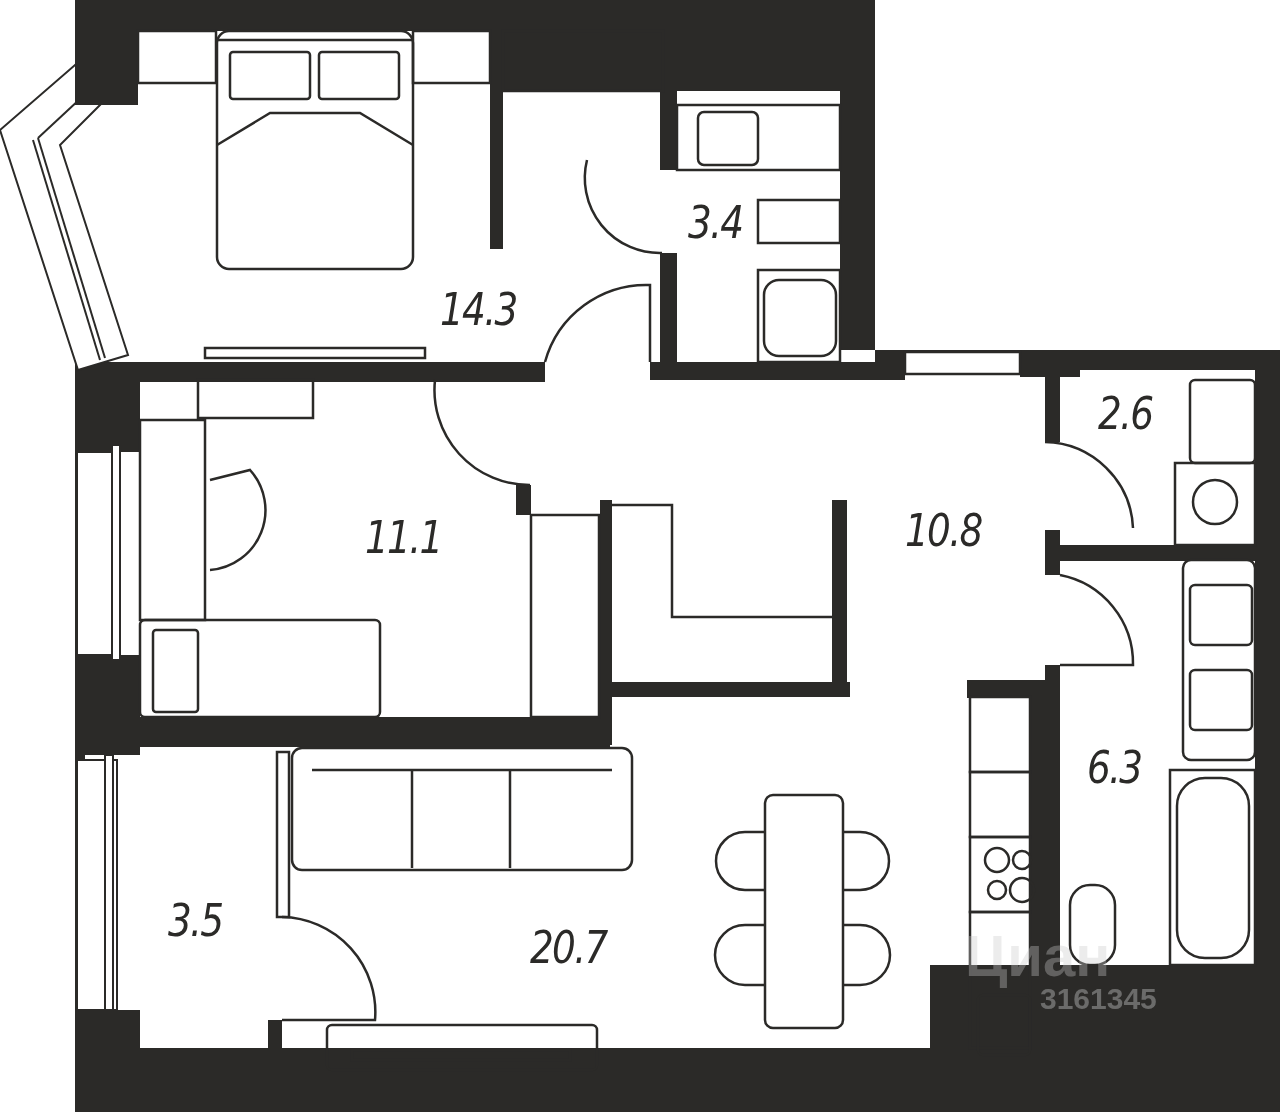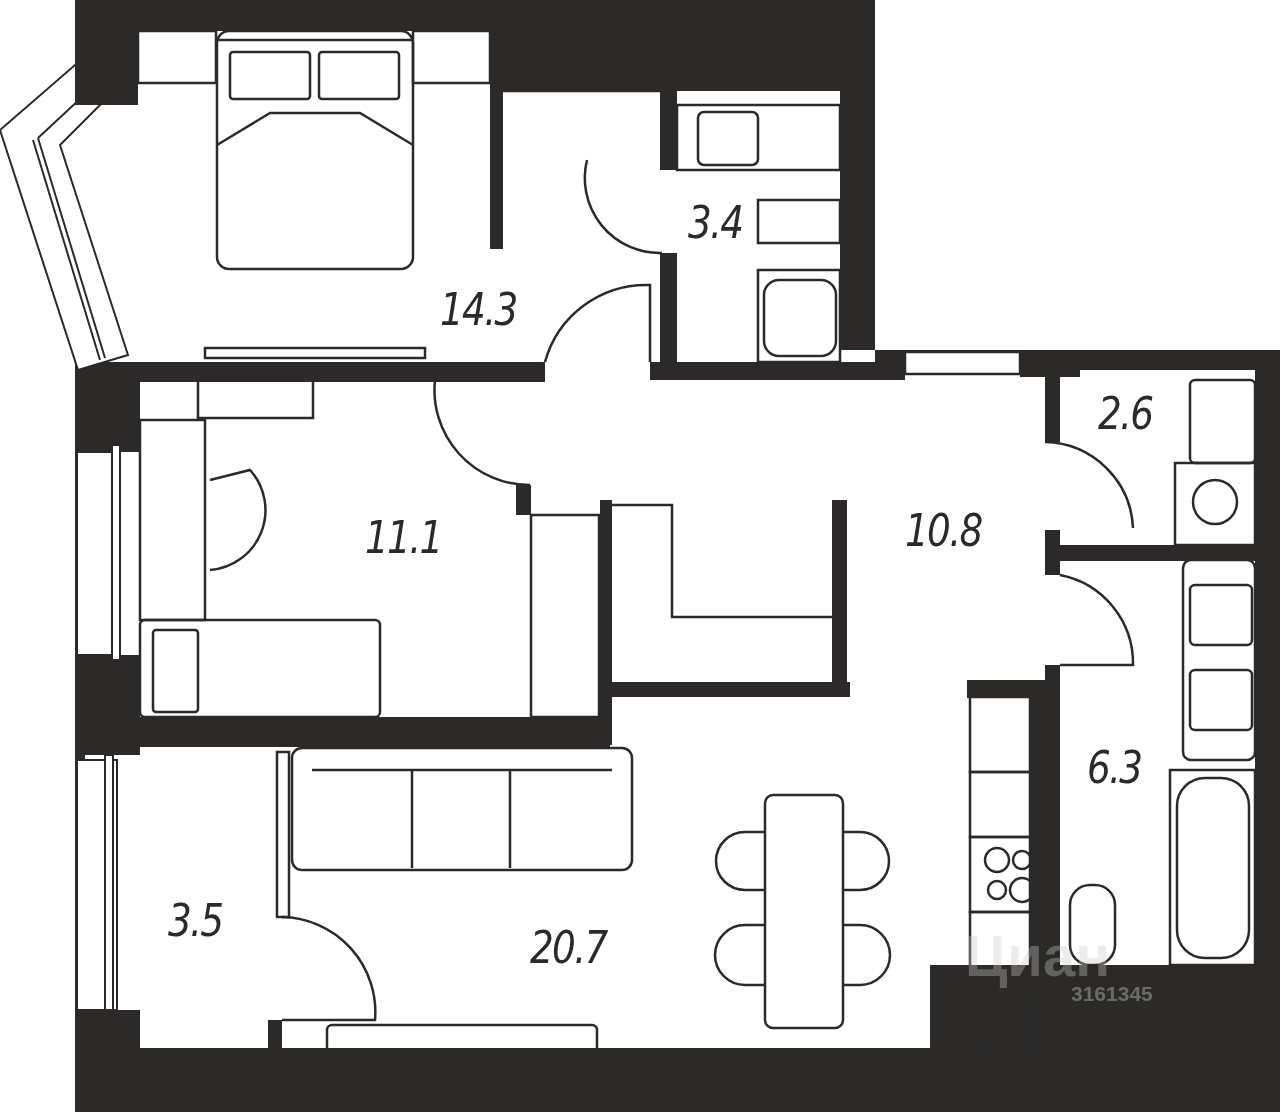--- a/index.html
+++ b/index.html
@@ -1,21 +1,21 @@
 <!DOCTYPE html>
 <html><head>
 <meta charset="utf-8">
 <style>
   html,body{margin:0;padding:0;background:#fff;}
   body{width:1280px;height:1112px;position:relative;overflow:hidden;font-family:"Liberation Sans",sans-serif;}
   svg{position:absolute;left:0;top:0;}
   .lbl{position:absolute;font-family:"DejaVu Sans",sans-serif;font-style:italic;font-weight:300;font-size:44px;color:#2b2a28;letter-spacing:-2px;transform:scaleX(0.85);transform-origin:left top;}
   .wm{position:absolute;color:rgba(255,255,255,0.35);font-family:"Liberation Sans",sans-serif;}
   .wm-logo{left:945px;top:922px;font-size:58px;font-weight:700;color:rgba(200,200,200,0.35);margin-left:20px;}
-  .wm-id{left:1071px;top:982px;font-size:21px;font-weight:700;color:rgba(160,160,160,0.55);}
+  .wm-id{left:1040px;top:982px;font-size:30px;font-weight:700;color:rgba(160,160,160,0.55);}
 </style>
 </head>
 <body>
 
 <svg width="1280" height="1112" viewBox="0 0 1280 1112">
   <g fill="#2b2a28">
 
     <rect x="75" y="0" width="800" height="31"></rect>
     <rect x="75" y="0" width="63" height="65"></rect>
 

